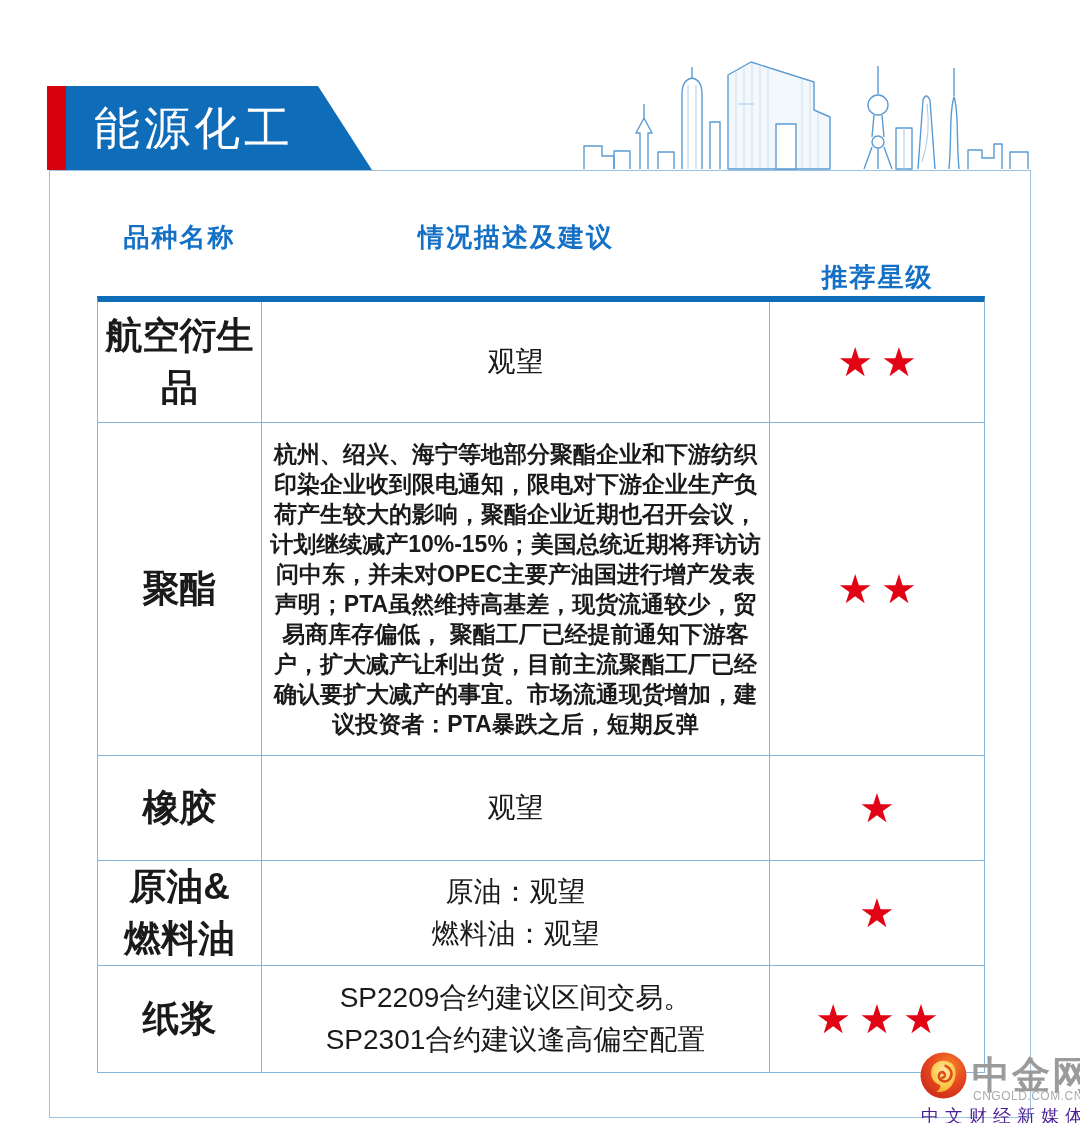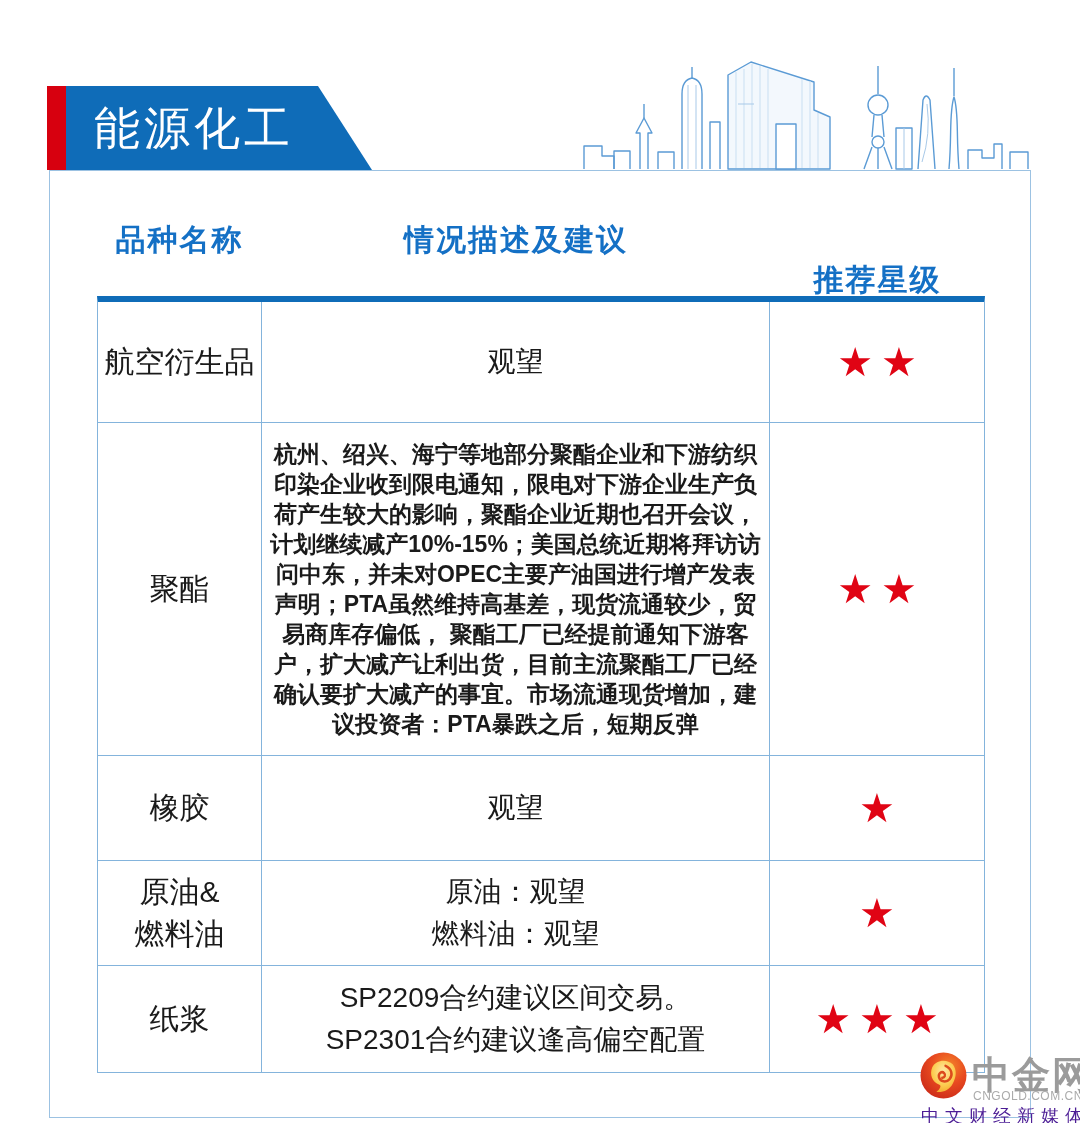--- a/index.html
+++ b/index.html
@@ -34,21 +34,21 @@
   
   .frame {
     position:absolute; left:49px; top:170px; width:982px; height:948px;
     border:1px solid #9cc2e2; z-index:1; background:#ffffff;
   }
 
   
   .col-headers { position:absolute; left:97px; top:220px; width:888px; height:42px; z-index:3; }
   .col-header {
     position:absolute; top:0; text-align:center;
-    color:var(--header-blue,#1470c5); font-size:30px; font-weight:600; letter-spacing:2px;
+    color:var(--header-blue,#1470c5); font-size:26px; font-weight:600; letter-spacing:2px;
     white-space:nowrap;
   }
   .col-header.c1 { left:0;     width:165px; }
   .col-header.c2 { left:165px; width:508px; }
   .col-header.c3 { left:673px; width:215px;margin-top:40px; }
 
   
   .table {
     position:absolute; left:97px; top:296px; width:888px; z-index:3;
     border-top:6px solid var(--banner-blue,#0f6cb8);
@@ -58,21 +58,21 @@
     display:grid;
     grid-template-columns:164px 508px 214px;
     grid-template-rows:121px 333px 105px 105px 106px;
     background:#ffffff;
   }
   .cell {
     display:flex; align-items:center; justify-content:center;
     text-align:center; border-bottom:1px solid var(--border-blue,#84b4dc);
     padding:4px 6px; overflow:hidden;
   }
-  .cell.name  { border-right:1px solid var(--border-blue,#84b4dc); font-size:30px; white-space:pre-line; line-height:1.4; }
+  .cell.name  { border-right:1px solid var(--border-blue,#84b4dc); font-size:37px; white-space:pre-line; line-height:1.4;font-weight:bold; }
   .cell.desc  { border-right:1px solid var(--border-blue,#84b4dc); font-size:28px; white-space:pre-line; line-height:1.5; }
   .cell.desc.long { font-size:23px; line-height:30px; padding:2px 4px;font-weight:bold; }
   .cell.stars {
     color:var(--star-red,#e00414); font-size:40px; letter-spacing:8px; text-indent:8px;
     font-family:"DejaVu Sans",sans-serif;
   }
 
   
   .logo { position:absolute; left:918px; top:1048px; width:160px; height:72px; z-index:6; }
   .logo-mark { position:absolute; left:2px; top:4px; width:47px; height:47px; }

